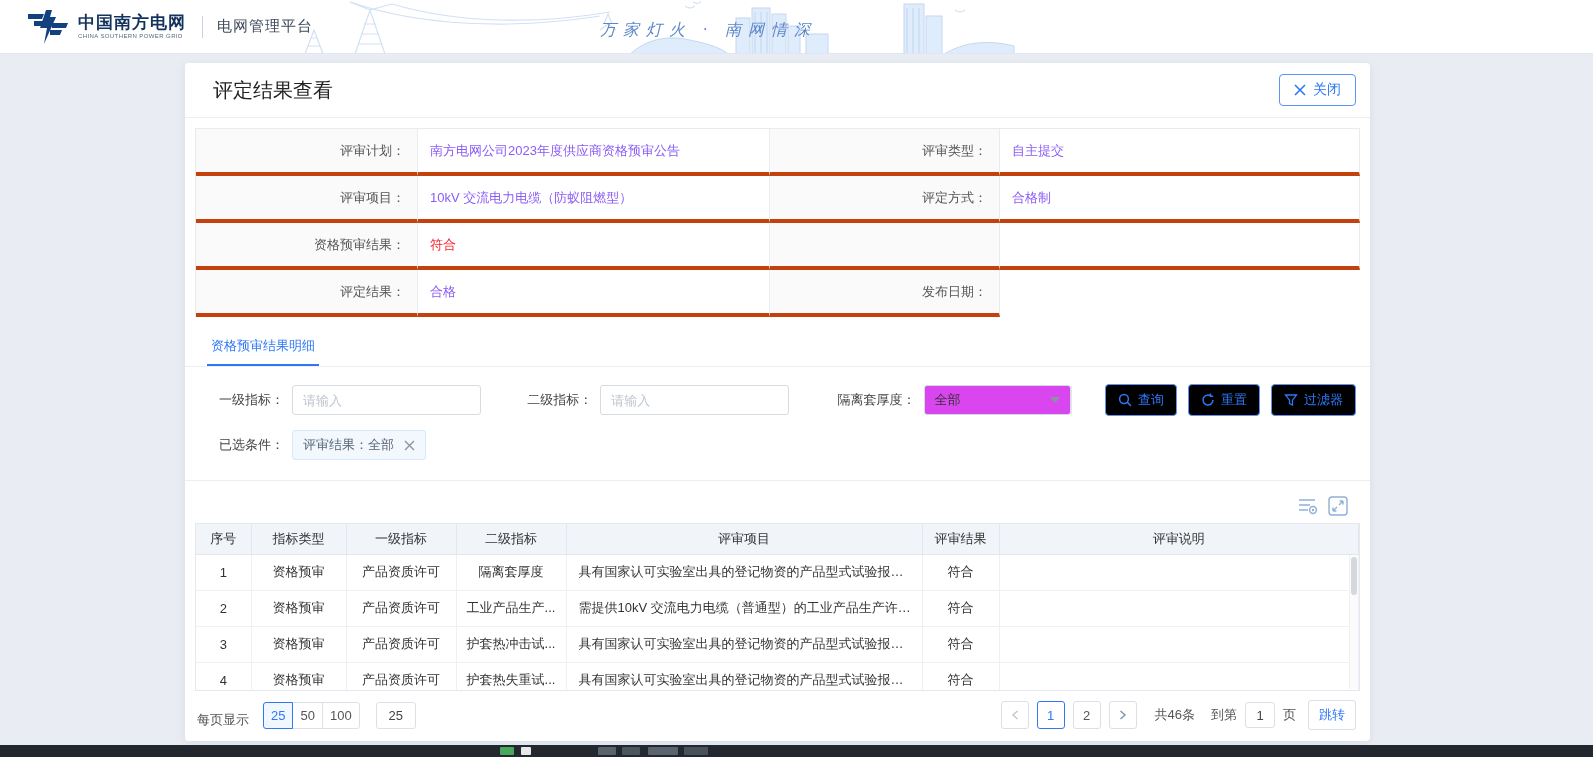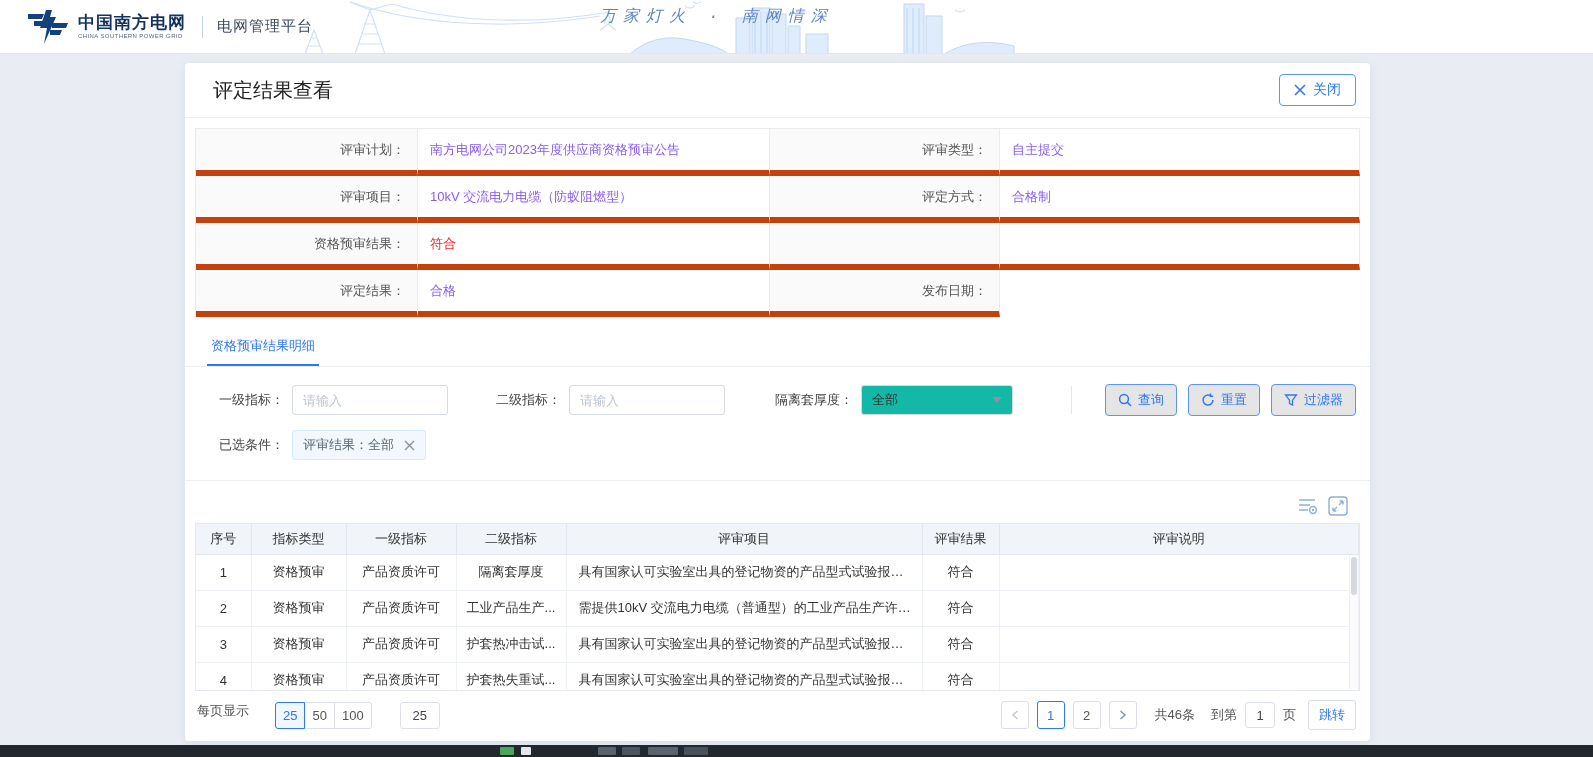--- a/index.html
+++ b/index.html
@@ -9,51 +9,51 @@
   
   .top-header { position:relative; height:54px; background:#fff; border-bottom:1px solid #dfe7f2; display:flex; align-items:center; padding-left:28px; z-index:2; overflow:hidden; }
   .logo-wrap { display:flex; align-items:center; gap:10px; z-index:3; }
   .logo-mark { width:40px; height:34px; }
   .logo-text-stack { display:flex; flex-direction:column; line-height:1; }
   .logo-cn { font-size:17px; font-weight:bold; color:#13325e; letter-spacing:1px; }
   .logo-en { font-size:6px; color:#58687f; margin-top:2px; letter-spacing:.4px; }
   .hdr-divider { width:1px; height:22px; background:#c9d4e2; margin:0 14px 0 16px; }
   .platform-name { font-size:15px; color:#3e4a5a; letter-spacing:1px; }
   .banner { position:absolute; left:300px; top:0; width:720px; height:54px; pointer-events:none; }
-  .banner-slogan { position:absolute; left:600px; top:6px; font-family:Liberation Mono, monospace; font-style:italic; font-size:16px; letter-spacing:7px; color:#5d86c8; z-index:3; }
+  .banner-slogan { position:absolute; left:600px; top:20px; font-family:Liberation Serif, serif; font-style:italic; font-size:16px; letter-spacing:7px; color:#5d86c8; z-index:3; }
 
   
   .modal { position:absolute; left:185px; top:63px; width:1185px; height:678px; background:#fff; border-radius:4px; box-shadow:0 2px 12px rgba(30,60,110,.08); z-index:1; }
   .modal-header { height:55px; display:flex; align-items:center; justify-content:space-between; padding:0 14px 0 28px; border-bottom:1px solid #eceef1; }
   .modal-title { font-size:20px; color:#222; }
   .btn-close { display:inline-flex; align-items:center; gap:7px; padding:6px 14px; border:1px solid #5b93f7; border-radius:4px; background:#fff; color:#2f77f6; font-size:14px; cursor:pointer; }
   .btn-close svg { display:block; }
 
   
   .info-grid { margin:10px 10px 0 10px; display:grid; grid-template-columns:222px 352px 230px 1fr; border-top:1px solid #ebebeb; border-left:1px solid #ebebeb; }
-  .info-grid > div { height:47px; display:flex; align-items:center; border-right:1px solid #ebebeb; border-bottom:6px solid #c2410c; overflow:hidden; white-space:nowrap; }
+  .info-grid > div { height:47px; display:flex; align-items:center; border-right:1px solid #ebebeb; border-bottom:4px solid #c2410c; overflow:hidden; white-space:nowrap; }
   .cell-lbl { background:#fafafa; justify-content:flex-end; padding-right:12px; color:#555; }
   .cell-val { padding-left:12px; color:#8b5cf6; }
   .val-red { color:#f5222d; }
 
   
   .tab-bar { margin-top:10px; border-bottom:1px solid #eceef1; padding-left:22px; }
   .tab-item { display:inline-block; padding:10px 4px 9px 4px; color:#2f77f6; border-bottom:2px solid #2f77f6; cursor:pointer; font-size:13px; }
 
   
   .filter-row1 { display:flex; align-items:center; margin:17px 14px 0 34px; }
   .f-label { color:#444; margin-right:8px; white-space:nowrap;text-align:center; }
-  .f-input { width:156px; height:30px; border:1px solid #d7dce3; border-radius:3px; padding:0 10px; font-size:13px; color:#333; font-family:inherit; }
+  .f-input { width:189px; height:30px; border:1px solid #d7dce3; border-radius:3px; padding:0 10px; font-size:13px; color:#333; font-family:inherit; }
   .f-input::placeholder { color:#bfc6cf; }
   .gap1 { width:48px; } .gap2 { width:50px; }
-  .f-select { width:152px; height:30px; border:1px solid #d7dce3; border-radius:3px; padding:0 10px; display:flex; align-items:center; justify-content:space-between; color:#333; cursor:pointer; background:#14b8a6; }
+  .f-select { width:152px; height:30px; border:1px solid #d7dce3; border-radius:3px; padding:0 10px; display:flex; align-items:center; justify-content:space-between; color:#333; cursor:pointer; background:#d946ef; }
   .caret { width:0; height:0; border-left:5px solid transparent; border-right:5px solid transparent; border-top:6px solid #8a93a0; }
   .filter-actions { margin-left:auto; display:flex; align-items:center; gap:11px; }
   .v-divider { width:1px; height:28px; background:#e4e7ec; margin-right:22px; }
-  .btn-blue { display:inline-flex; align-items:center; gap:6px; padding:6px 12px; border:1px solid #5b93f7; border-radius:4px; background:#e5e5e5; color:#2f77f6; font-size:13px; cursor:pointer; white-space:nowrap; }
+  .btn-blue { display:inline-flex; align-items:center; gap:6px; padding:6px 12px; border:1px solid #5b93f7; border-radius:4px; background:#000000; color:#2f77f6; font-size:13px; cursor:pointer; white-space:nowrap; }
   .filter-row2 { display:flex; align-items:center; margin:14px 14px 0 34px; }
   .chip { display:inline-flex; align-items:center; gap:10px; background:#f2f8fe; border:1px solid #d6e9fb; border-radius:3px; padding:5px 10px; color:#5a6675; }
   .chip svg { cursor:pointer; }
   .section-divider { height:1px; background:#eceef1; margin-top:20px; }
 
   
   .table-tools { display:flex; justify-content:flex-end; align-items:center; gap:10px; margin:14px 22px 6px 0; height:22px; }
   .tool-icon { cursor:pointer; display:flex; align-items:center; }
 
   
@@ -61,21 +61,21 @@
   table.grid { width:100%; border-collapse:collapse; table-layout:fixed; }
   .grid th { background:#f1f4f8; height:30px; font-weight:normal; color:#333; border-right:1px solid #e2e7ee; border-bottom:1px solid #e2e7ee; font-size:13px; }
   .grid td { height:36px; border-right:1px solid #edf0f4; border-bottom:1px solid #edf0f4; text-align:center; padding:0 8px; overflow:hidden; white-space:nowrap; text-overflow:ellipsis; color:#333; }
   .grid td.left, .grid th.left { text-align:left; padding-left:12px; }
   .grid col.c0{width:55px}.grid col.c1{width:95px}.grid col.c2{width:110px}.grid col.c3{width:110px}.grid col.c4{width:356px}.grid col.c5{width:77px}.grid col.c6{width:auto}
   .tbl-scrollbar { position:absolute; top:31px; right:1px; bottom:1px; width:9px; background:#fbfbfc; border-left:1px solid #f0f0f0; }
   .tbl-thumb { position:absolute; top:2px; left:1px; width:6px; height:38px; border-radius:3px; background:#d5d9df; }
 
   
   .pager { display:flex; align-items:center; margin:9px 14px 0 12px; }
-  .pager-left { display:flex; align-items:flex-start; gap:26px; color:#555; }
+  .pager-left { display:flex; align-items:flex-end; gap:14px; color:#555; }
   .size-group { display:inline-flex; }
   .size-item { min-width:30px; padding:5px 7px; text-align:center; border:1px solid #dcdfe6; background:#fff; color:#555; margin-left:-1px; cursor:pointer; }
   .size-item:first-child { margin-left:0; border-radius:3px 0 0 3px; }
   .size-item:last-child { border-radius:0 3px 3px 0; }
   .size-item.active { border-color:#2f77f6; color:#2f77f6; background:#f0f7ff; position:relative; z-index:1; }
   .size-input { width:40px; height:27px; border:1px solid #dcdfe6; border-radius:3px; text-align:center; color:#444; margin-left:2px; font-family:inherit; font-size:13px; }
   .pager-right { margin-left:auto; display:flex; align-items:center; gap:8px; color:#555; }
   .pg-btn { width:28px; height:28px; border:1px solid #dcdfe6; border-radius:3px; background:#fff; display:inline-flex; align-items:center; justify-content:center; cursor:pointer; color:#9aa6b5; }
   .pg-btn.active { border-color:#2f77f6; color:#2f77f6; }
   .pg-total { margin:0 8px 0 10px; color:#555; }

